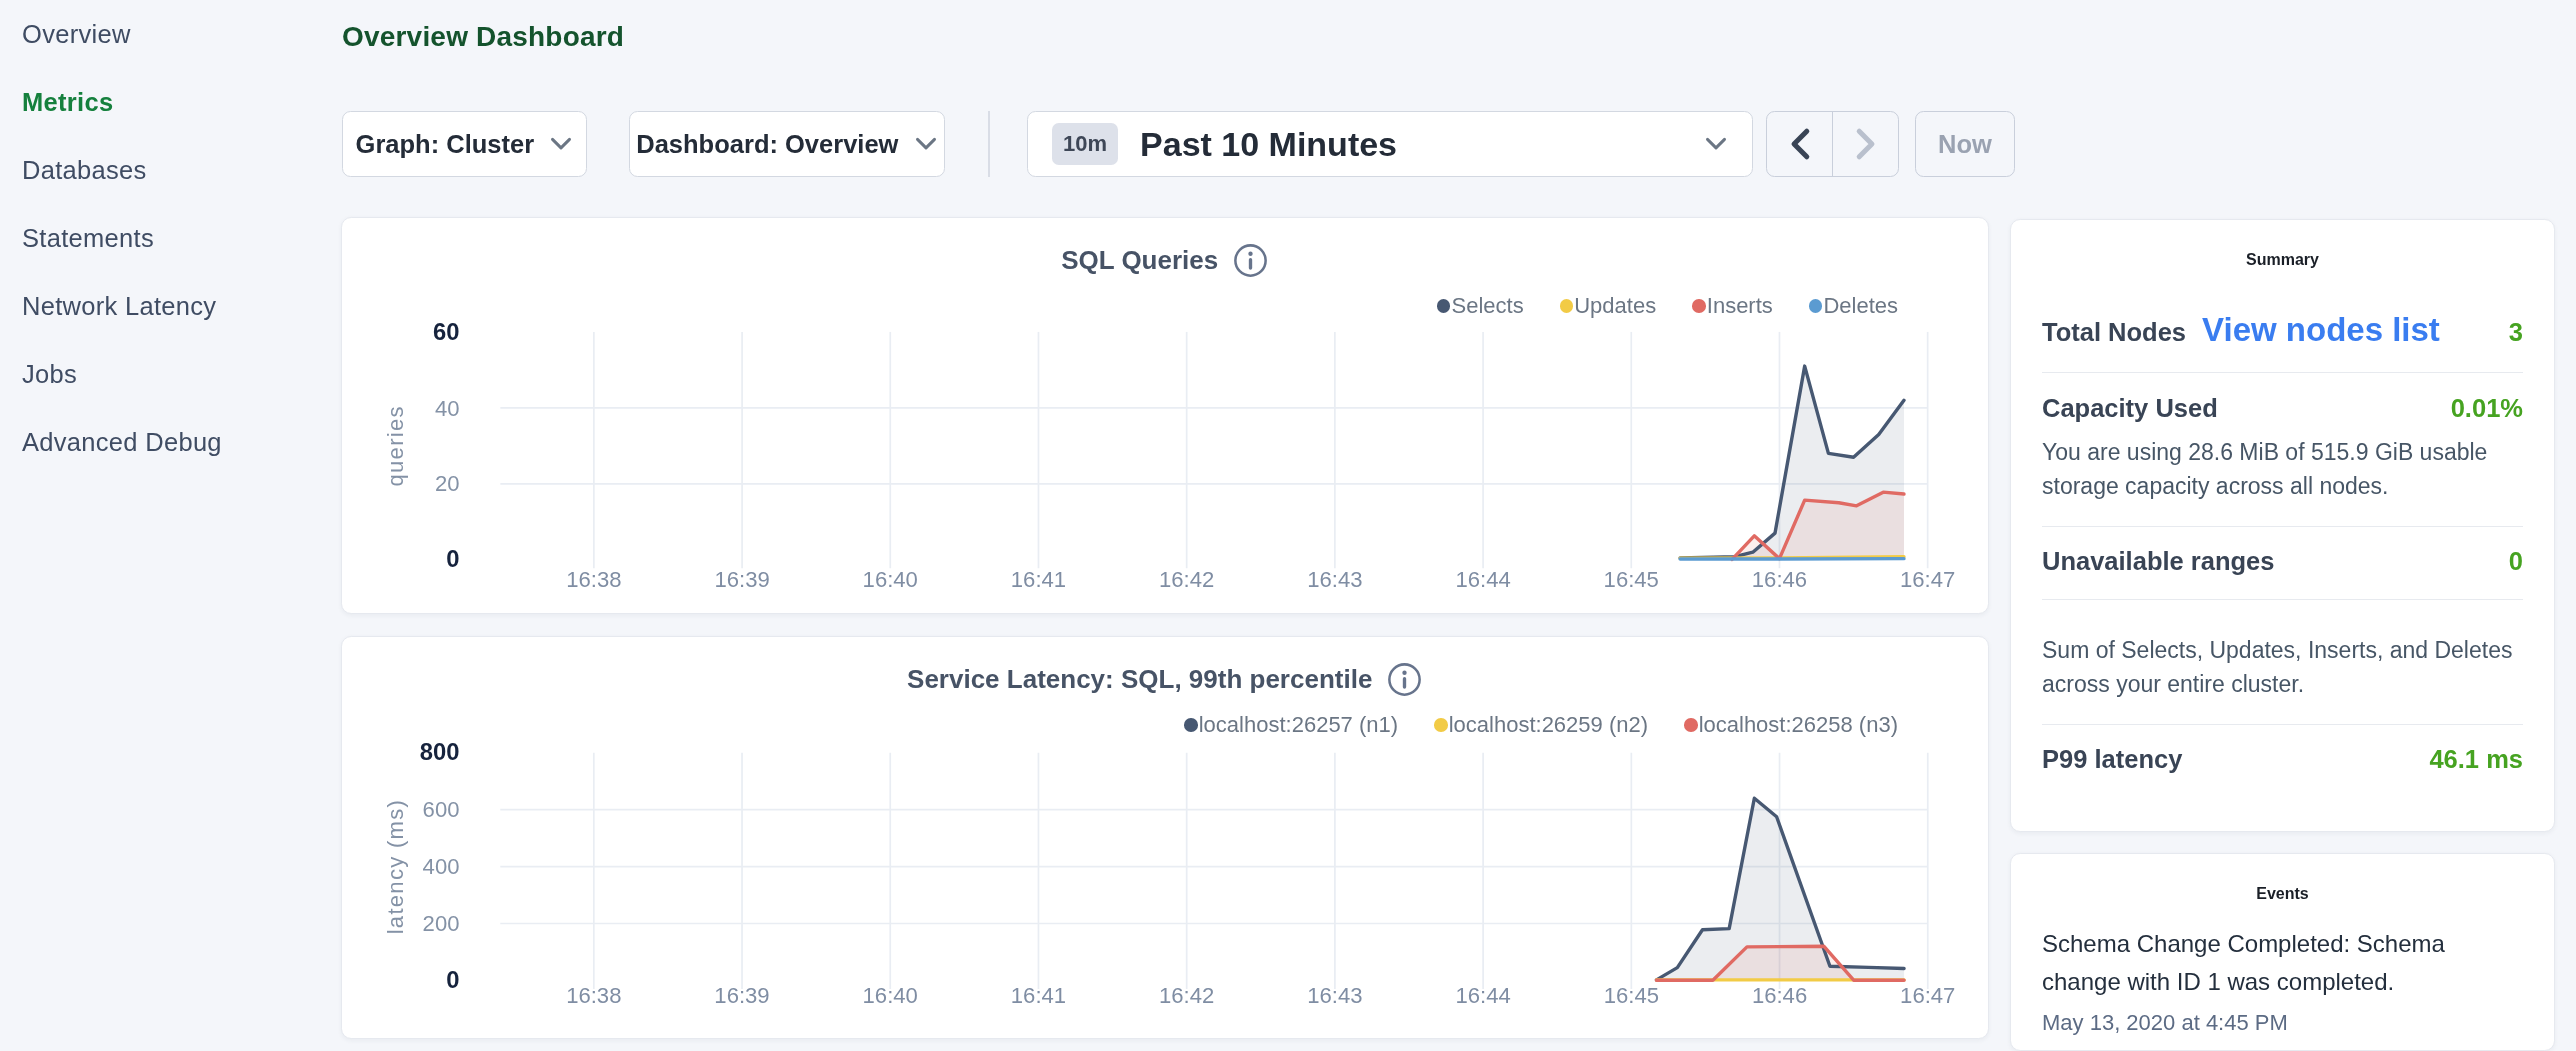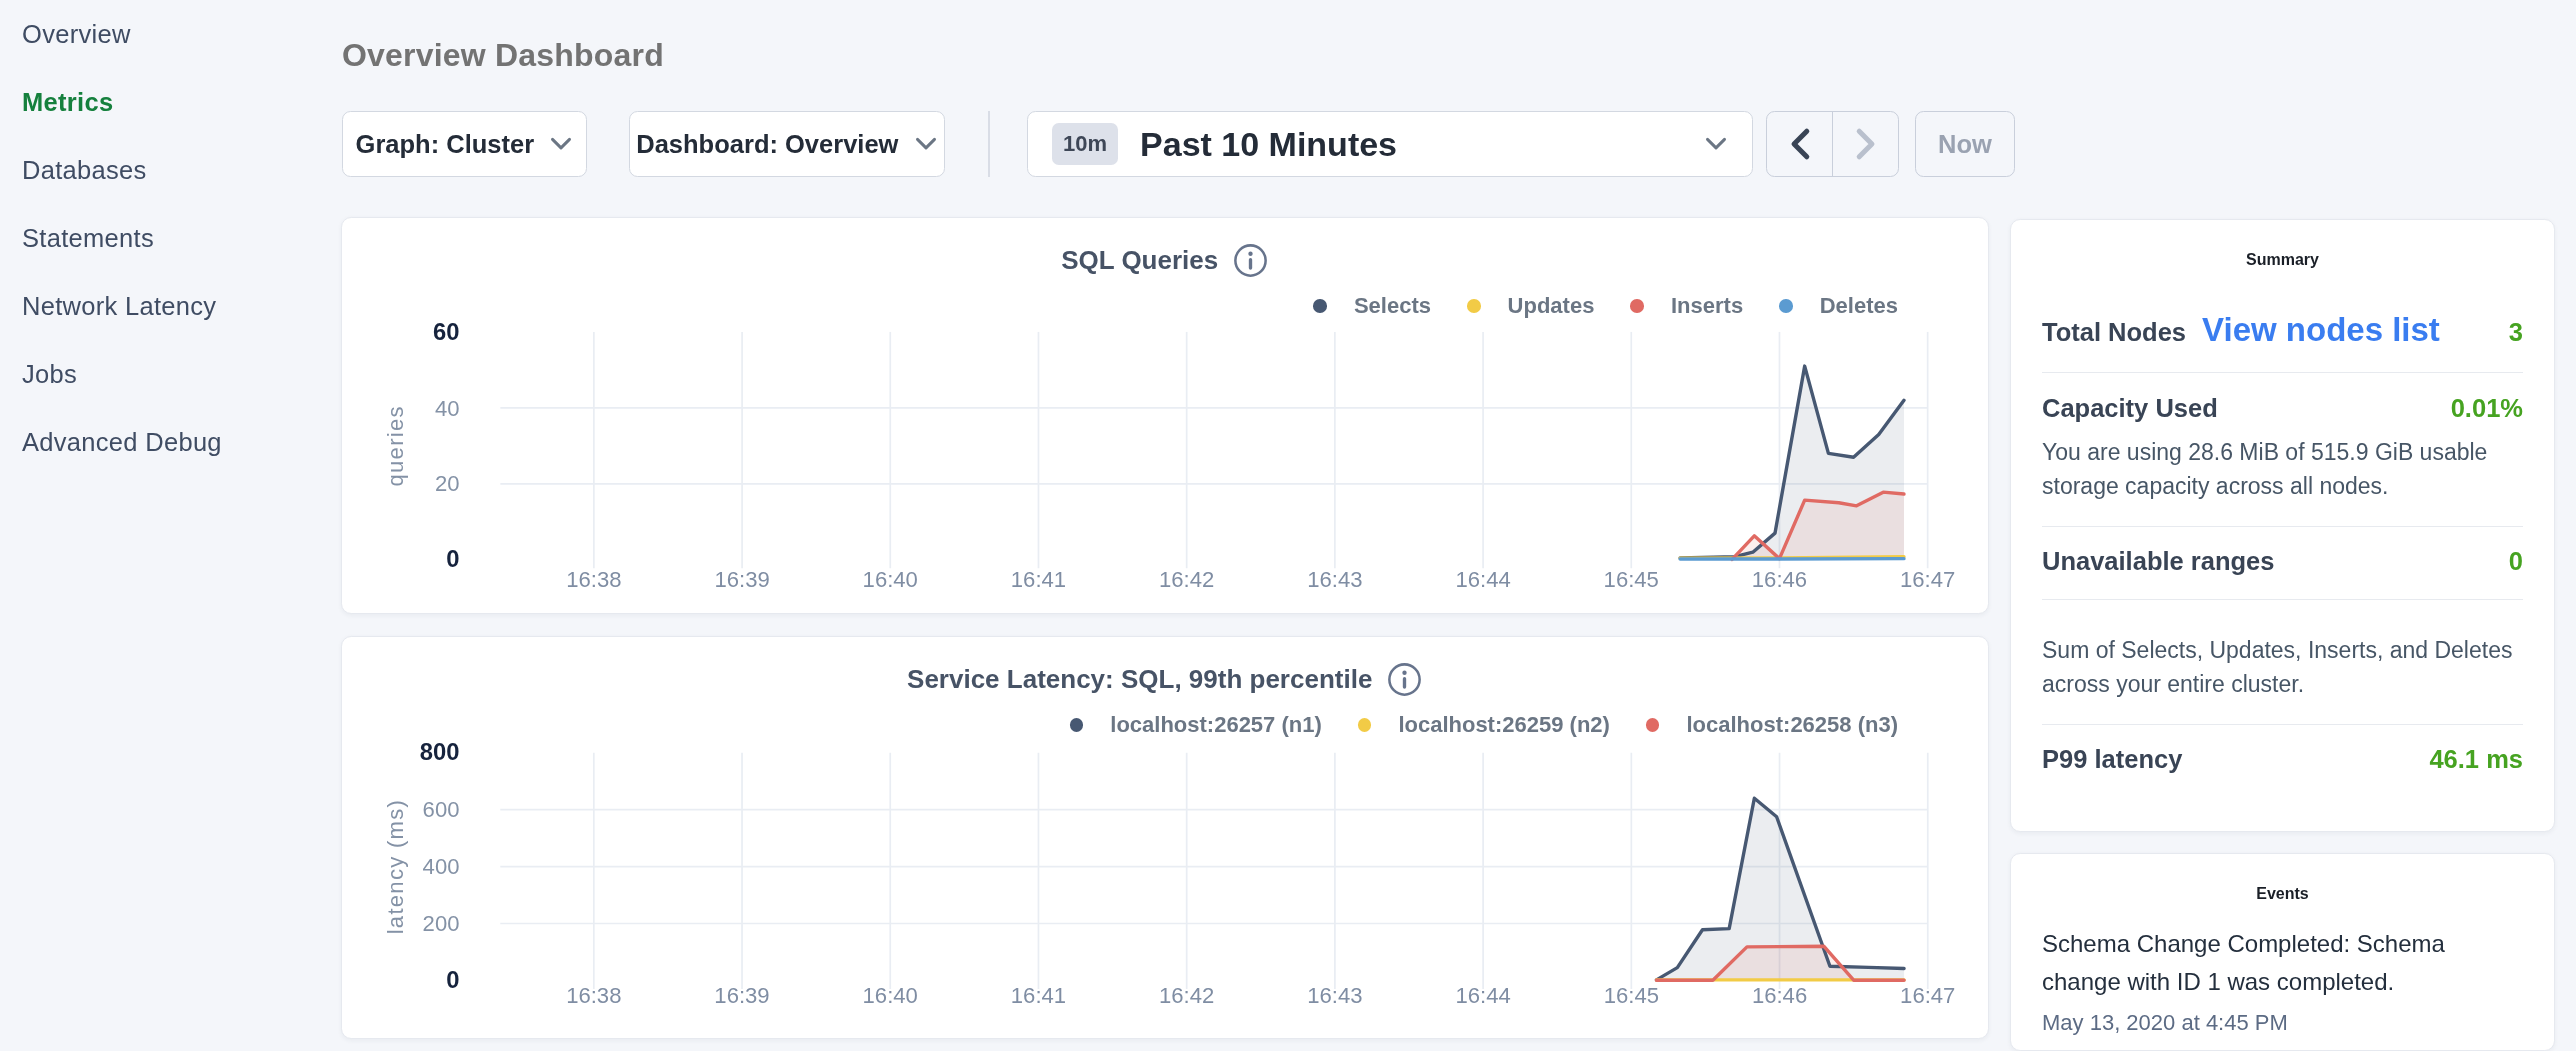--- a/index.html
+++ b/index.html
@@ -6,22 +6,22 @@
   html,body { width:2576px; height:1051px; overflow:hidden;
     background:#f4f6fa; font-family:"Liberation Sans", sans-serif; }
 
   
   #sidebar { position:absolute; left:22px; top:0; width:306px; }
   .nav-item { height:68px; display:flex; align-items:center;
     font-size:25.5px; font-weight:500; color:#3f4c63; cursor:pointer; letter-spacing:0.3px; }
   .nav-item.active { color:#15803d; font-weight:700; }
 
   
-  #page-title { position:absolute; left:342px; top:21px; font-size:32px;
-    font-weight:700; color:#737373; letter-spacing:0.2px;margin-top:16px; }
+  #page-title { position:absolute; left:342px; top:21px; font-size:28px;
+    font-weight:700; color:#14532d; letter-spacing:0.2px; }
   .ctrl { position:absolute; top:111px; height:66px; background:#fff;
     border:1.7px solid #d3d8e1; border-radius:8.5px; display:flex;
     align-items:center; cursor:pointer; }
   #graph-dd { left:342px; width:245px; justify-content:center; gap:15.3px; }
   #dash-dd { left:629px; width:316px; justify-content:center; gap:15.3px; }
   .dd-label { font-size:25.5px; font-weight:700; color:#242c38; }
   #ctrl-divider { position:absolute; left:988px; top:111px; width:1.7px;
     height:66px; background:#d9dde6; }
   #time-dd { left:1027px; width:726px; padding:0 24px; }
   .time-badge { background:#dde1ea; color:#3e4757; font-size:22px;
@@ -41,21 +41,21 @@
     border-radius:10.2px; box-shadow:0 1.7px 4.3px rgba(40,50,70,.05); overflow:hidden; }
   #chart1 { left:341px; top:217px; width:1648px; height:397px; }
   #chart2 { left:341px; top:636px; width:1648px; height:403px; }
   #summary-panel { left:2010px; top:219px; width:545px; height:613px; }
   #events-panel { left:2010px; top:853px; width:545px; height:198px; }
 
   .chart-title-row { position:absolute; top:24px; left:0; width:100%;
     display:flex; justify-content:center; align-items:center; gap:13.6px; }
   .chart-title { font-size:26px; font-weight:700; color:#475366; }
   .legend { position:absolute; top:75px; right:90px; display:flex; gap:36px; align-items:center; }
-  .legend-item { display:flex; align-items:center; gap:27px;font-weight:bold; }
+  .legend-item { display:flex; align-items:center; gap:1px; }
   .legend-dot { width:13.6px; height:13.6px; border-radius:50%; }
   .legend-text { font-size:22px; color:#6b7684; }
   .chart-svg { position:absolute; left:0; top:0; }
 
   .ytick { font-size:26px; fill:#8492a6; }
   .ytick.bold { fill:#16233d; font-weight:700; font-size:28px; }
   .xtick { font-size:26px; fill:#7f8da3; }
   .axis-unit { font-size:26px; fill:#8492a6; letter-spacing:1.5px; }
 
   

